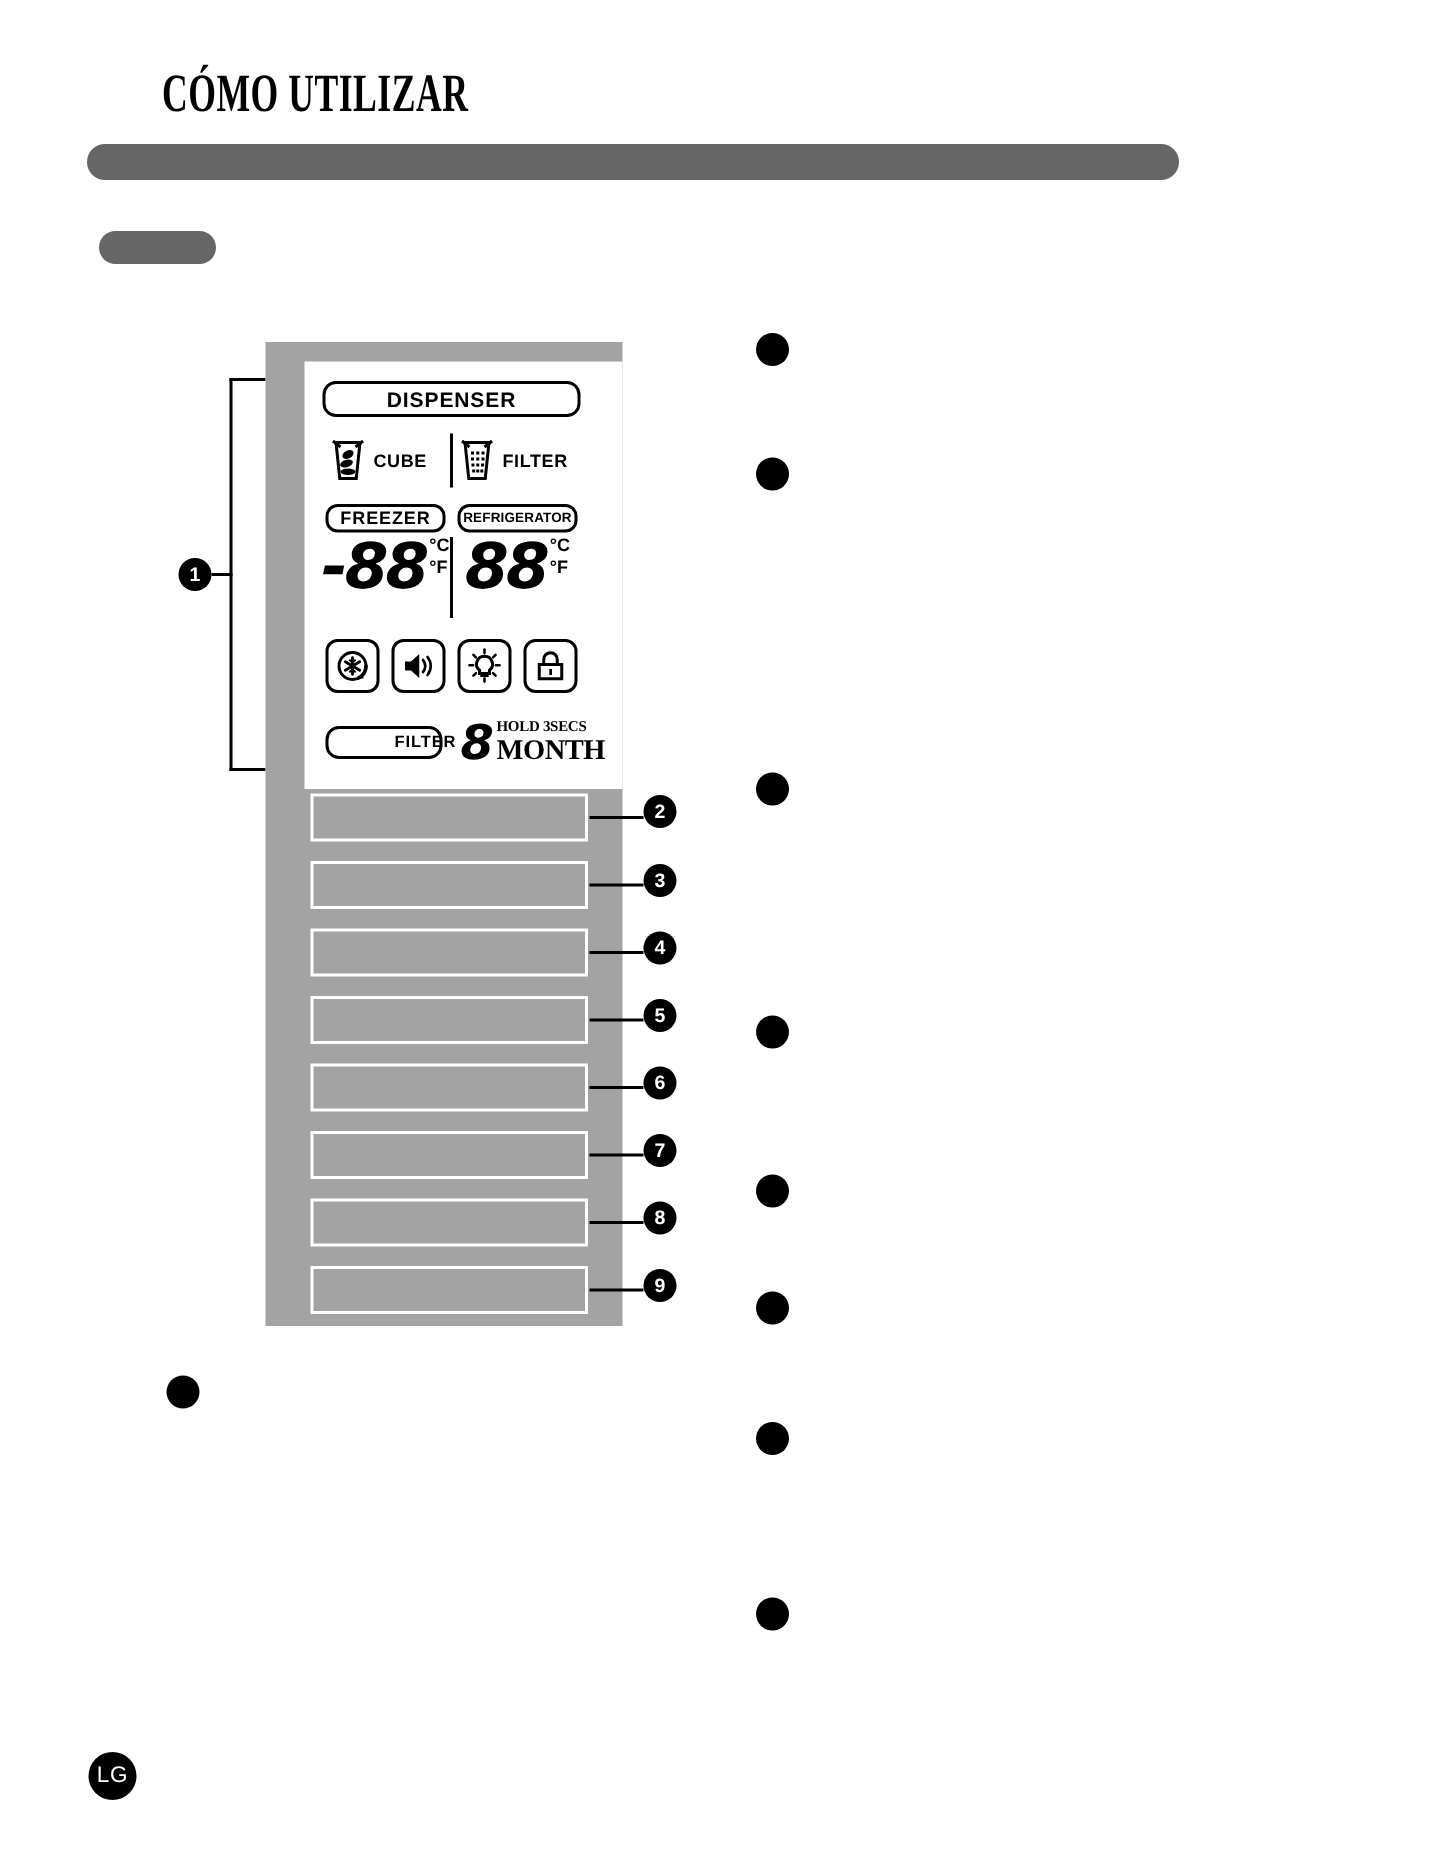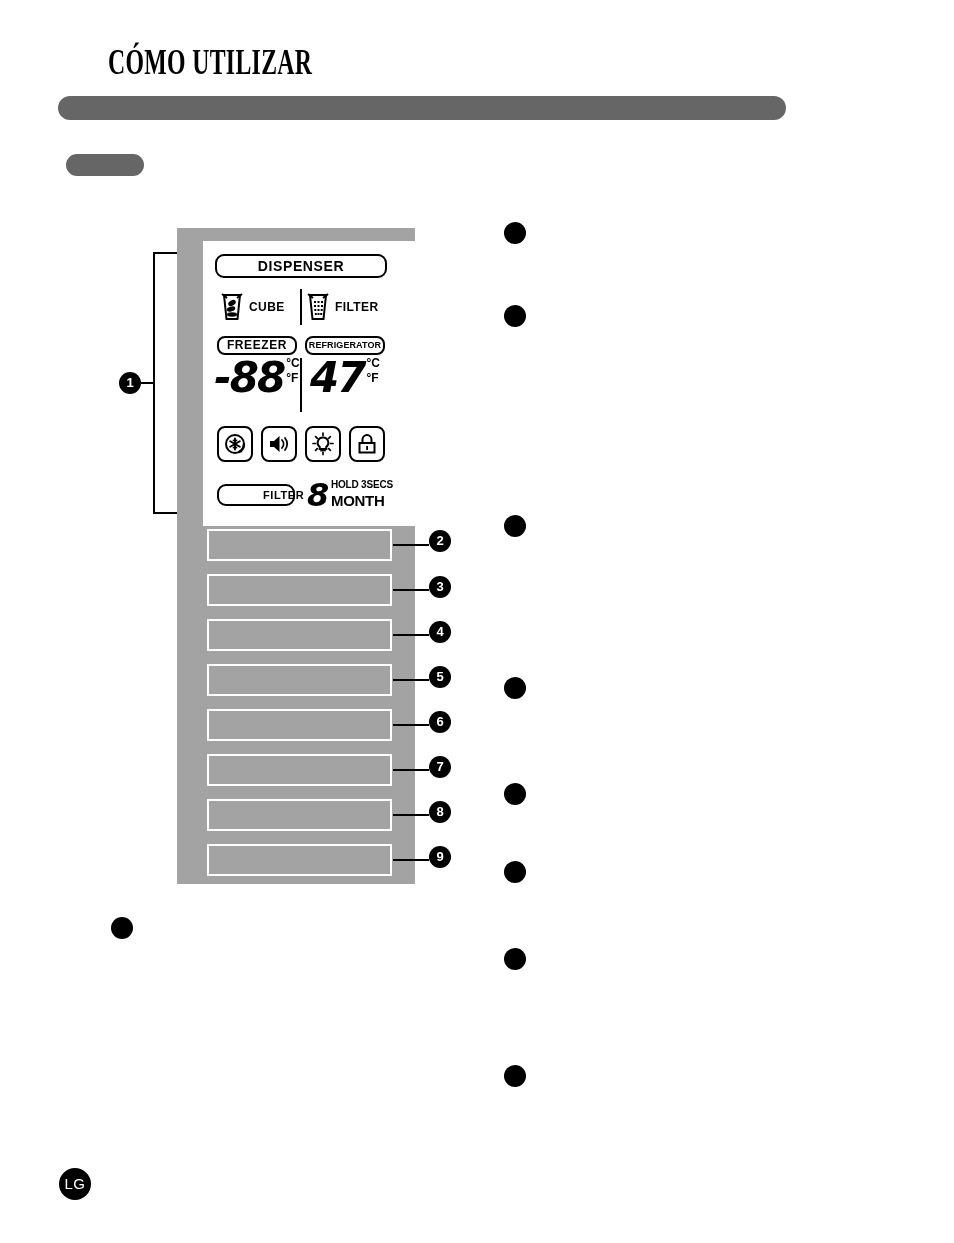--- a/index.html
+++ b/index.html
@@ -230,30 +230,31 @@
     font-weight: 700;
     font-style: italic;
     font-size: 32px;
     line-height: 34px;
   }
   .filter-text {
     position: absolute;
     left: 116px;
     top: 1px;
     width: 58px;
+    font-family: Liberation Serif, serif;
   }
   .filter-hold {
     font-size: 10px;
     font-weight: 700;
     letter-spacing: -0.2px;
     line-height: 12px;
     white-space: nowrap;
   }
   .filter-month {
-    font-size: 15px;
+    font-size: 19px;
     font-weight: 700;
     letter-spacing: -0.3px;
     line-height: 19px;
     white-space: nowrap;
   }
 
   
   .bar {
     position: absolute;
     left: 30px;
@@ -403,21 +404,21 @@
             <span class="units">
               <span style="display:block">°C</span>
               <span style="display:block">°F</span>
             </span>
           </div>
         </div>
 
         <div class="temp-col fridge">
           <div class="lcd-pill temp-pill wide">REFRIGERATOR</div>
           <div class="temp-val">
-            <span class="seg">47</span>
+            <span class="seg">88</span>
             <span class="units">
               <span style="display:block">°C</span>
               <span style="display:block">°F</span>
             </span>
           </div>
         </div>
       </div>
 
       <div class="btn-row">
 

